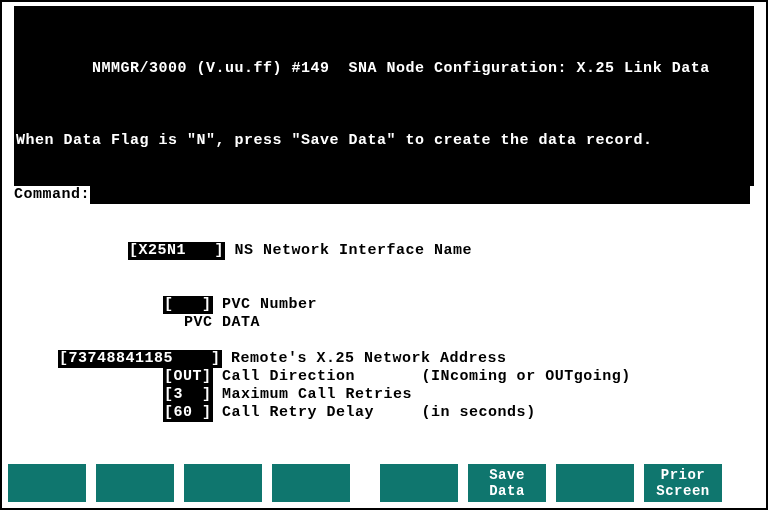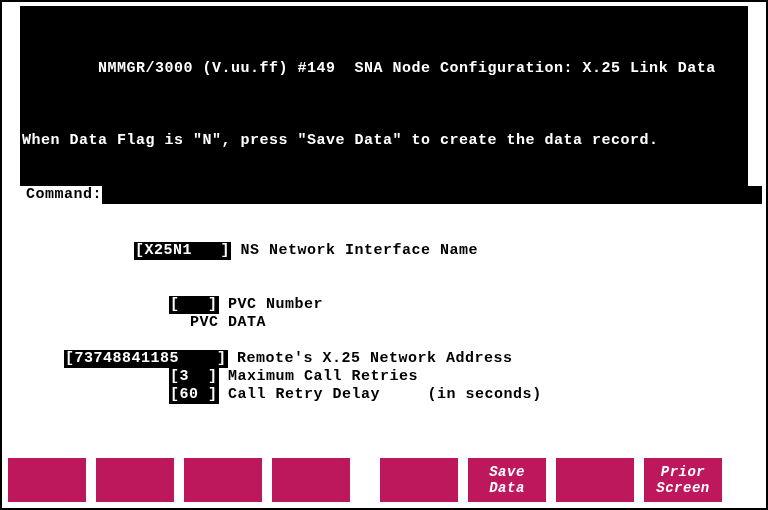--- a/index.html
+++ b/index.html
@@ -10,32 +10,32 @@
     line-height: 18px;
     letter-spacing: 0.5px;
     font-weight: bold;
   }
   .screen {
     width: 768px;
     height: 510px;
     border: 2px solid #000;
     background: #fff;
     position: relative;
-    padding: 4px 18px;
+    padding: 4px 12px;
   }
   .line { white-space: pre; height: 18px; }
   .titlebar {
     background: #000;
     color: #fff;
     white-space: pre;
     padding: 0 2px;
   }
   .titlebar .row { display: flex; justify-content: space-between; }
   .cmdrow { white-space: pre; }
-  .cmdrow .lbl { color: #000; margin-left: 6px; }
+  .cmdrow .lbl { color: #000; }
   .cmdrow .field {
     display: inline-block;
     background: #000;
     color: #fff;
     width: 660px;
     height: 18px;
     vertical-align: top;
   }
   .field-block {
     background: #000;
@@ -47,32 +47,31 @@
   }
   .fkeys {
     position: absolute;
     bottom: 6px;
     left: 6px;
     right: 6px;
     display: flex;
     gap: 10px;
   }
   .fkey {
-    background: #be185d;
+    background: #0f766e;
     color: #fff;
     width: 78px;
-    height: 44px;
+    height: 38px;
     display: flex;
     flex-direction: column;
     align-items: center;
     justify-content: center;
     text-align: center;
     font-size: 14px;
     line-height: 16px;
-    font-style: italic;
   }
   .fkey.blank { color: #000; }
   .spacer { flex: 0 0 10px; }
   .content { padding-top: 2px; }
   .indent1 { display: inline-block; width: 70px; }
   .indent2 { display: inline-block; width: 105px; }
 </style>
 </head>
 <body>
 
@@ -104,20 +103,21 @@
     <div class="line">&nbsp;</div>
 
     <div class="line"><span class="indent2"></span><span class="field-block">[   ]</span> <span>PVC Number</span></div>
     <div class="line"><span style="display:inline-block;width:170px"></span><span>PVC DATA</span></div>
 
     <div class="line">&nbsp;</div>
 
 
     <div class="line"><span class="field-block">[<span>73748841185</span>    ]</span> <span>Remote's X.25 Network Address</span></div>
 
+    <div class="line"><span class="indent2"></span><span class="field-block">[<span>OUT</span>]</span> <span>Call Direction</span>       <span>(INcoming or OUTgoing)</span></div>
 
     <div class="line"><span class="indent2"></span><span class="field-block">[<span>3</span>  ]</span> <span>Maximum Call Retries</span></div>
 
     <div class="line"><span class="indent2"></span><span class="field-block">[<span>60</span> ]</span> <span>Call Retry Delay</span>     <span>(in seconds)</span></div>
 
     <div class="line">&nbsp;</div>
 
   </div>
 
   <div class="fkeys">

